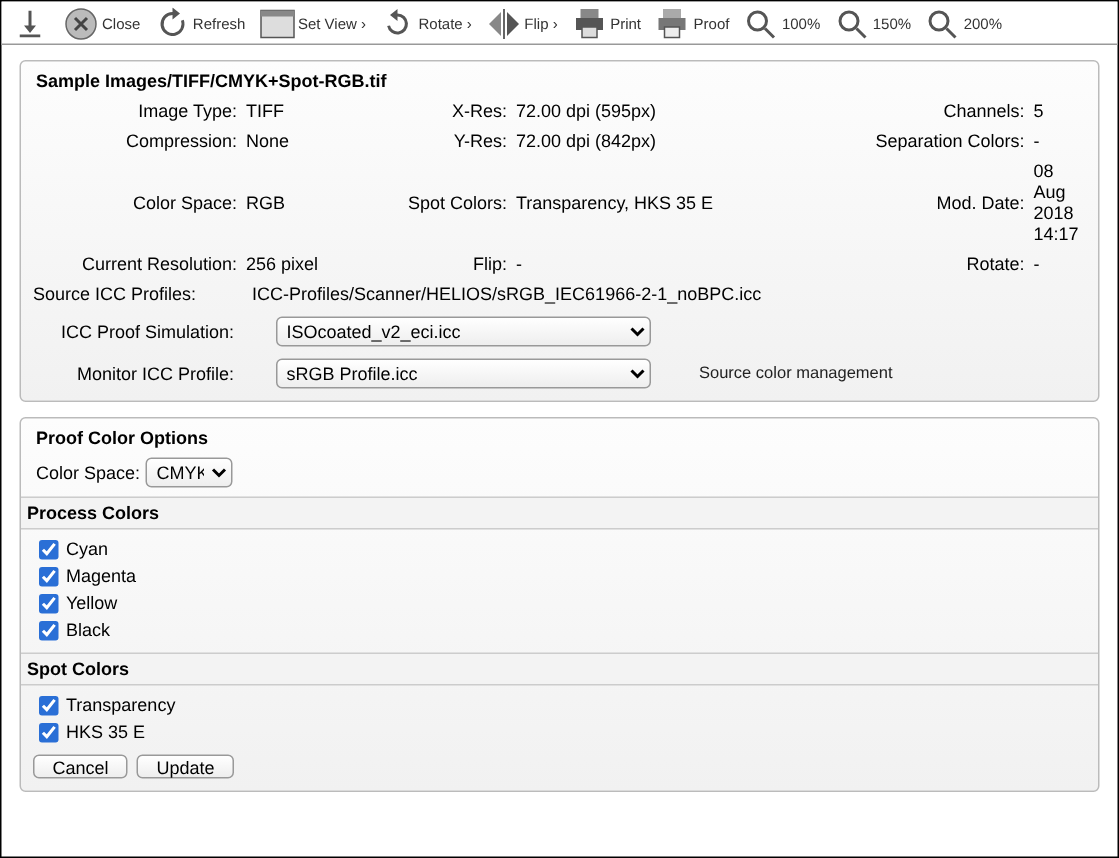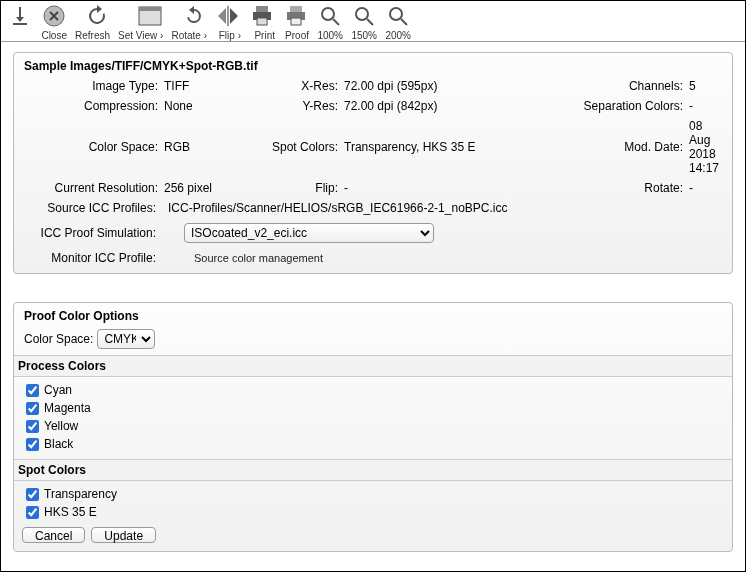--- a/index.html
+++ b/index.html
@@ -1,36 +1,36 @@
 <!DOCTYPE html>
 <html><head>
 <meta charset="utf-8">
 <style>
 *{margin:0;padding:0;box-sizing:border-box}
 body{font-family:Arial,Helvetica,sans-serif;font-size:12px;color:#000;background:#fff;width:746px;height:572px;overflow:hidden;border:1px solid #000}
 .toolbar{display:flex;align-items:flex-start;padding:2px 4px 0;gap:4px;border-bottom:1px solid #999;background:#fff}
-.tbbtn{display:flex;flex-direction:column;align-items:flex-end;gap:1px;min-width:30px;padding:0 2px;cursor:pointer}
+.tbbtn{display:flex;flex-direction:row;align-items:center;gap:1px;min-width:30px;padding:0 2px;cursor:pointer}
 .tbbtn .ic{width:26px;height:26px;display:flex;align-items:center;justify-content:center;font-size:20px;color:#555}
 .tbbtn .lbl{font-size:10px;color:#333;white-space:nowrap}
 .content{padding:10px 12px}
-.panel{border:1px solid #bbb;border-radius:4px;background:linear-gradient(#fdfdfd,#f1f1f1);padding:4px 8px 8px;margin-bottom:28px}
+.panel{border:1px solid #bbb;border-radius:4px;background:linear-gradient(#fdfdfd,#f1f1f1);padding:4px 8px 8px;margin-bottom:10px}
 .panel-title{font-weight:bold;font-size:12px;margin:2px 0 6px 2px}
 .info-grid{display:grid;grid-template-columns:140px 100px 80px 230px 115px auto;row-gap:6px;align-items:center;font-size:12px;margin-left:2px}
 .info-grid .lbl{text-align:right;padding-right:6px}
 .row{display:flex;align-items:center;gap:22px;margin-top:8px}
 .row .lbl{width:140px;text-align:right;padding-right:6px}
 select.sel{font-size:12px;padding:1px 2px;border:1px solid #999;border-radius:4px;background:linear-gradient(#fff,#eee);height:20px}
 .note{font-size:11px;color:#222;margin-left:10px}
 .subhead{font-weight:bold;font-size:12px;border-top:1px solid #ccc;border-bottom:1px solid #ccc;padding:3px 4px;background:#f3f3f3;margin:6px -8px 4px}
 .chk{display:flex;align-items:center;gap:5px;padding:2px 4px}
 .chk input{width:13px;height:13px;accent-color:#2a6fd6}
 .btnrow{display:flex;gap:6px;margin-top:6px}
 button.btn{font-size:12px;padding:1px 12px;border:1px solid #999;border-radius:4px;background:linear-gradient(#fff,#eee);height:16px;cursor:pointer}
 .srcrow{display:flex;gap:6px;margin-top:6px;margin-bottom:4px}
-.srcrow .lbl{width:140px;text-align:right;padding-right:6px}
+.srcrow .lbl{width:140px;padding-right:6px}
 svg{display:block}
 </style>
 </head>
 <body>
 
 <div class="toolbar">
   <div class="tbbtn">
       <span class="ic">
         <svg width="14" height="18" viewBox="0 0 14 18">
           <path d="M6 0h2v10h3l-4 5-4-5h3z" fill="#555"></path>
@@ -166,20 +166,21 @@
     <div class="srcrow">
       <div class="lbl">Source ICC Profiles:</div>
       <div>ICC-Profiles/Scanner/HELIOS/sRGB_IEC61966-2-1_noBPC.icc</div>
     </div>
     <div class="row">
       <div class="lbl">ICC Proof Simulation:</div>
       <select class="sel" style="width:250px"><option>ISOcoated_v2_eci.icc</option></select>
     </div>
     <div class="row">
       <div class="lbl">Monitor ICC Profile:</div>
+      <select class="sel" style="width:250px"><option>sRGB Profile.icc</option></select>
       <span class="note">Source color management</span>
     </div>
   </div>
 
   <div class="panel">
     <div class="panel-title">Proof Color Options</div>
     <div style="display:flex;align-items:center;gap:4px;margin:2px 0 2px 2px">
       <span>Color Space:</span>
       <select class="sel" style="width:58px"><option>CMYK</option></select>
     </div>

